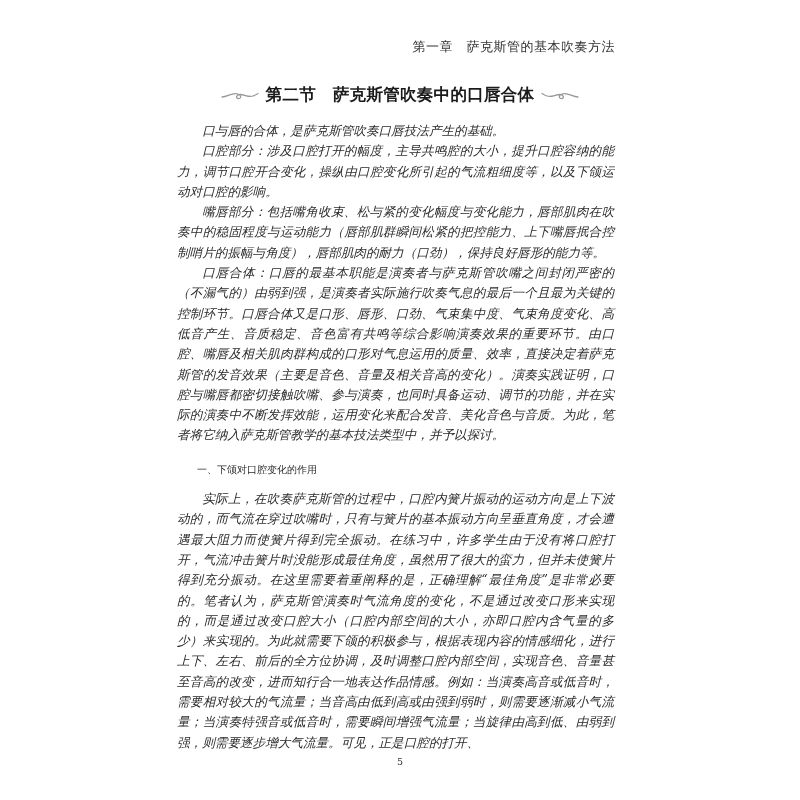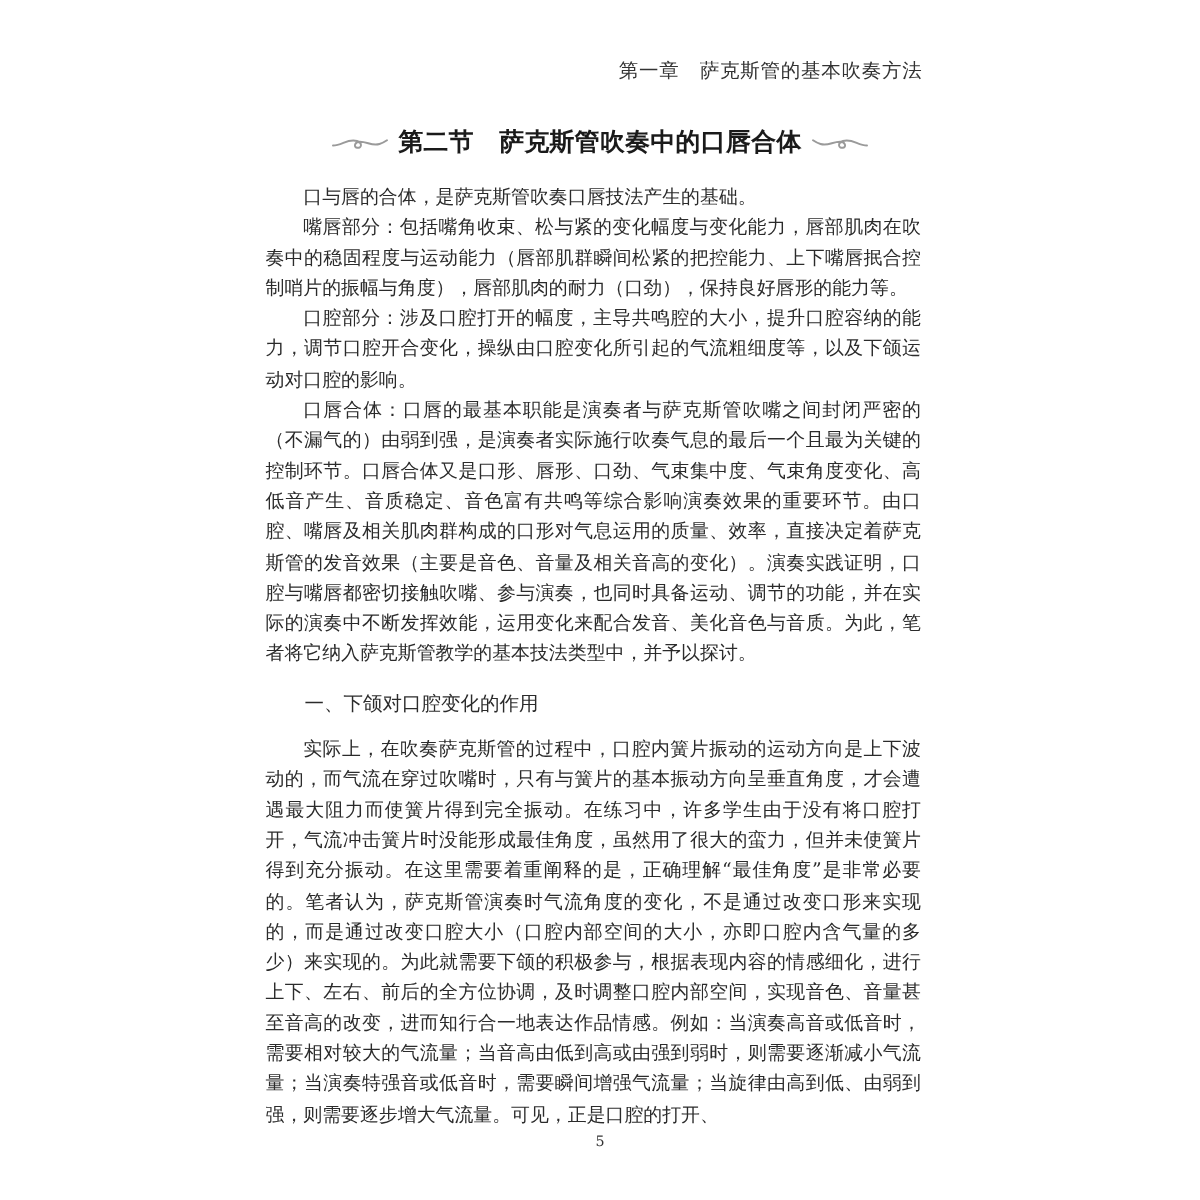--- a/index.html
+++ b/index.html
@@ -61,24 +61,25 @@
       width: 437px;
       font-size: 12.6px;
       line-height: 20.3px;
       color: #2b2b2b;
       text-align: justify;
       text-justify: inter-character;
     }
     .para {
       margin: 0;
       text-indent: 2em;
+      font-style: italic;
     }
     .subheading {
       font-family: "DejaVu Sans", "Liberation Sans", sans-serif;
-      font-size: 13px;
+      font-size: 10px;
       margin: 14px 0 9px 0;
       text-indent: 2em;
       color: #2b2b2b;
     }
     .page-number {
       position: absolute;
       top: 756px;
       left: 0;
       width: 800px;
       text-align: center;
@@ -102,22 +103,22 @@
     <span class="title-text">第二节　萨克斯管吹奏中的口唇合体</span>
     <span class="ornament">
       <svg viewBox="0 0 40 14" xmlns="http://www.w3.org/2000/svg">
         <path d="M2 5.5 C3.5 6.5, 5 7.4, 7 8 C12 9.5, 15 6.5, 20 6.5 C23.5 6.5, 24.5 10, 22 10.5 C19 11, 18 7.5, 22 6 C28 4, 32 9, 38 9" fill="none" stroke="#9a9a9a" stroke-width="1.3" stroke-linecap="round"></path>
       </svg>
     </span>
   </div>
 
   <div class="body-text">
     <p class="para">口与唇的合体，是萨克斯管吹奏口唇技法产生的基础。</p>
+    <p class="para">口腔部分：涉及口腔打开的幅度，主导共鸣腔的大小，提升口腔容纳的能力，调节口腔开合变化，操纵由口腔变化所引起的气流粗细度等，以及下颌运动对口腔的影响。</p>
     <p class="para">嘴唇部分：包括嘴角收束、松与紧的变化幅度与变化能力，唇部肌肉在吹奏中的稳固程度与运动能力（唇部肌群瞬间松紧的把控能力、上下嘴唇抿合控制哨片的振幅与角度），唇部肌肉的耐力（口劲），保持良好唇形的能力等。</p>
-    <p class="para">口腔部分：涉及口腔打开的幅度，主导共鸣腔的大小，提升口腔容纳的能力，调节口腔开合变化，操纵由口腔变化所引起的气流粗细度等，以及下颌运动对口腔的影响。</p>
     <p class="para">口唇合体：口唇的最基本职能是演奏者与萨克斯管吹嘴之间封闭严密的（不漏气的）由弱到强，是演奏者实际施行吹奏气息的最后一个且最为关键的控制环节。口唇合体又是口形、唇形、口劲、气束集中度、气束角度变化、高低音产生、音质稳定、音色富有共鸣等综合影响演奏效果的重要环节。由口腔、嘴唇及相关肌肉群构成的口形对气息运用的质量、效率，直接决定着萨克斯管的发音效果（主要是音色、音量及相关音高的变化）。演奏实践证明，口腔与嘴唇都密切接触吹嘴、参与演奏，也同时具备运动、调节的功能，并在实际的演奏中不断发挥效能，运用变化来配合发音、美化音色与音质。为此，笔者将它纳入萨克斯管教学的基本技法类型中，并予以探讨。</p>
 
     <div class="subheading">一、下颌对口腔变化的作用</div>
 
     <p class="para">实际上，在吹奏萨克斯管的过程中，口腔内簧片振动的运动方向是上下波动的，而气流在穿过吹嘴时，只有与簧片的基本振动方向呈垂直角度，才会遭遇最大阻力而使簧片得到完全振动。在练习中，许多学生由于没有将口腔打开，气流冲击簧片时没能形成最佳角度，虽然用了很大的蛮力，但并未使簧片得到充分振动。在这里需要着重阐释的是，正确理解“最佳角度”是非常必要的。笔者认为，萨克斯管演奏时气流角度的变化，不是通过改变口形来实现的，而是通过改变口腔大小（口腔内部空间的大小，亦即口腔内含气量的多少）来实现的。为此就需要下颌的积极参与，根据表现内容的情感细化，进行上下、左右、前后的全方位协调，及时调整口腔内部空间，实现音色、音量甚至音高的改变，进而知行合一地表达作品情感。例如：当演奏高音或低音时，需要相对较大的气流量；当音高由低到高或由强到弱时，则需要逐渐减小气流量；当演奏特强音或低音时，需要瞬间增强气流量；当旋律由高到低、由弱到强，则需要逐步增大气流量。可见，正是口腔的打开、</p>
   </div>
 
   <div class="page-number">5</div>
 </div>
 

